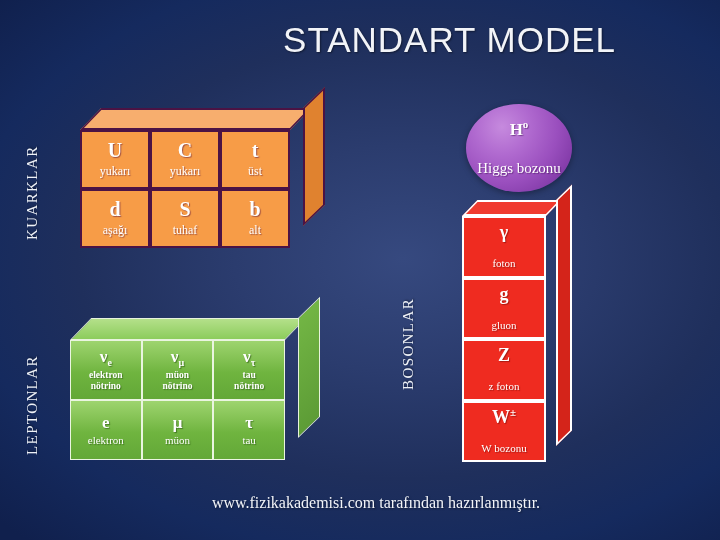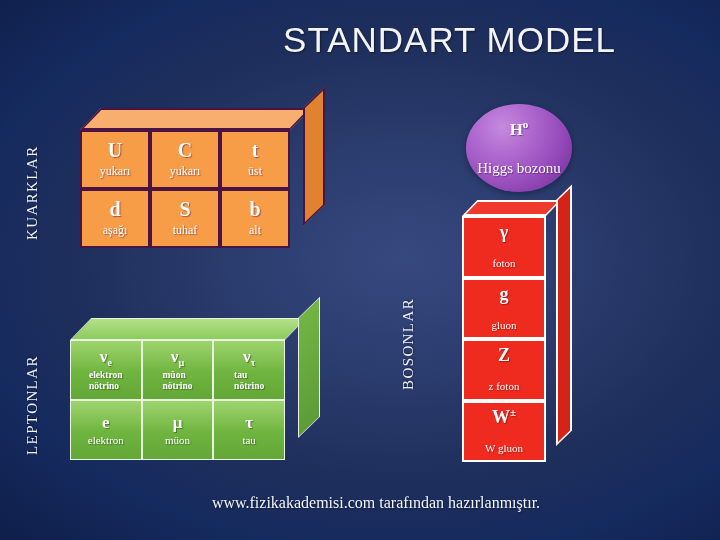--- a/index.html
+++ b/index.html
@@ -94,21 +94,21 @@
     background:linear-gradient(180deg,#9ed46f 0%,#6fb43f 55%,#63a837 100%);
     border:1.5px solid #eaf5e0;
     box-sizing:border-box;
     display:flex;flex-direction:column;align-items:center;justify-content:center;
     color:#ffffff;
   }
   .l-sym{font-size:17px;font-weight:bold;line-height:1;text-shadow:1px 1px 1px rgba(30,70,10,.55);}
   .l-sym sub{font-size:10px;}
   .l-name{
     font-family:"Liberation Serif", serif;
-    font-size:9.5px;font-weight:bold;line-height:1.18;margin-top:2px;text-align:left;
+    font-size:9.5px;font-weight:bold;line-height:1.18;margin-top:2px;text-align:center;
     text-shadow:1px 1px 1px rgba(30,70,10,.5);
   }
   .l-name.plain{font-weight:normal;font-size:11px;margin-top:3px;}
 
   
   #bosons{position:absolute;left:462px;top:200px;width:110px;height:262px;}
   .b-top{
     position:absolute;left:0;top:0;width:84px;height:16px;
     background:#f03a2e;
     border:2.5px solid #ffffff;
@@ -250,20 +250,20 @@
       <div class="b-cell">
         <div class="b-sym"><span>g</span></div>
         <div class="b-name">gluon</div>
       </div>
       <div class="b-cell">
         <div class="b-sym"><span>Z</span></div>
         <div class="b-name">z foton</div>
       </div>
       <div class="b-cell">
         <div class="b-sym"><span>W</span><sup>±</sup></div>
-        <div class="b-name">W gluon</div>
+        <div class="b-name">W bozonu</div>
       </div>
     </div>
   </div>
 
   <div id="footer">www.fizikakademisi.com tarafından hazırlanmıştır.</div>
 
 </div>
 
 </body></html>

